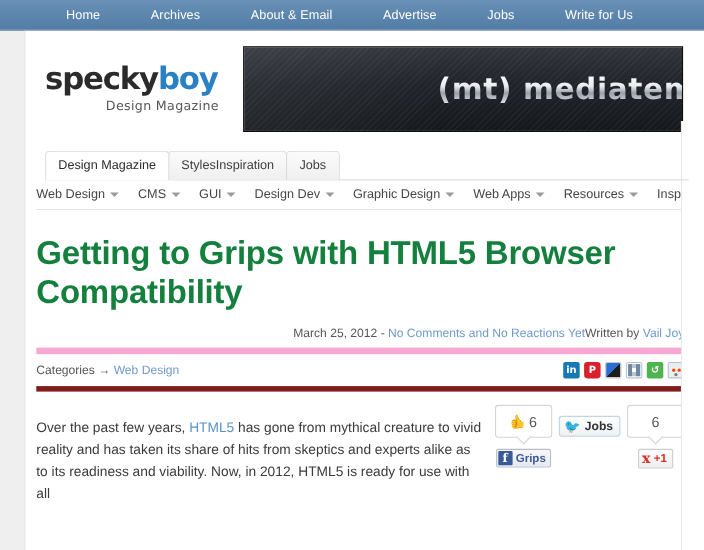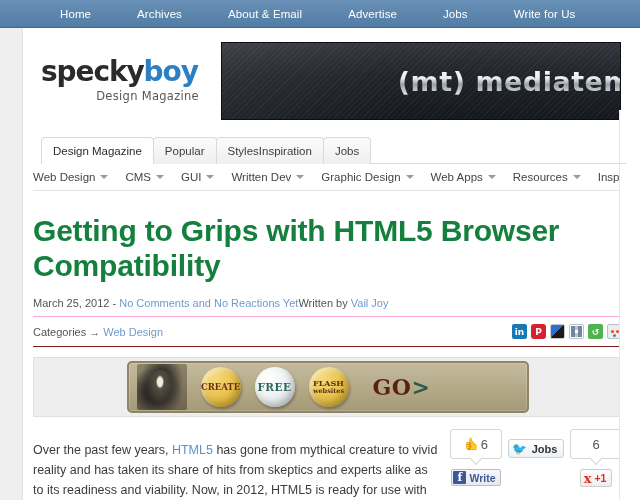--- a/index.html
+++ b/index.html
@@ -219,41 +219,41 @@
     line-height: 1.17;
     color: #15803d;
     margin: 22px 0 0 0;
     letter-spacing: -0.2px;
     cursor: pointer;
     max-width: 570px;
   }
 
   .meta-row {
     display: flex;
-    justify-content: flex-start;
+    justify-content: flex-end;
     align-items: center;
     font-size: 11px;
     color: #555555;
     padding: 14px 0 7px 0;
-    border-bottom: 1px solid #f9a8d4;
+    border-bottom: 6px solid #f9a8d4;
   }
   .meta-link {
     color: #6f9ac8;
     text-decoration: none;
     cursor: pointer;
   }
 
   .cat-row {
     display: flex;
     justify-content: space-between;
     align-items: center;
     font-size: 11px;
     color: #555555;
     padding: 7px 0 7px 0;
-    border-bottom: 1px solid #7f1d1d;
+    border-bottom: 5px solid #7f1d1d;
   }
   .share-icons {
     display: flex;
     gap: 4px;
     align-items: center;
   }
   .sicon {
     width: 15px;
     height: 15px;
     border-radius: 2px;
@@ -558,42 +558,41 @@
         <div class="logo-sub">Design Magazine</div>
       </div>
       <div class="ad-banner">
         <div class="ad-text">(mt) mediatem</div>
       </div>
     </div>
 
     <div class="tabs-wrap">
       <div class="tabs">
         <div class="tab active">Design Magazine</div>
-        <div class="tab">Popular</div>
         <div class="tab">StylesInspiration</div>
         <div class="tab">Jobs</div>
       </div>
       <div class="tabs-rule"></div>
     </div>
 
     <div class="subnav">
       <div class="subnav-item">
           <span>Web Design</span>
           <i class="caret"></i>
         </div>
       <div class="subnav-item">
           <span>CMS</span>
           <i class="caret"></i>
         </div>
       <div class="subnav-item">
           <span>GUI</span>
           <i class="caret"></i>
         </div>
       <div class="subnav-item">
-          <span>Written Dev</span>
+          <span>Design Dev</span>
           <i class="caret"></i>
         </div>
       <div class="subnav-item">
           <span>Graphic Design</span>
           <i class="caret"></i>
         </div>
       <div class="subnav-item">
           <span>Web Apps</span>
           <i class="caret"></i>
         </div>
@@ -629,47 +628,35 @@
             </div>
           <div class="sicon sicon-stumble">↺</div>
           <div class="sicon sicon-reddit">
               <span class="dot d1"></span>
               <span class="dot d2"></span>
               <span class="dot d3"></span>
             </div>
         </div>
       </div>
 
-      <div class="inline-ad-wrap">
-        <div class="inline-ad">
-          <div class="ad-lady"></div>
-          <div class="badge badge-create">CREATE</div>
-          <div class="badge badge-free">FREE</div>
-          <div class="badge badge-flash">
-            <span class="b1">FLASH</span>
-            <span class="b2">websites</span>
-          </div>
-          <div class="ad-go"><b>GO</b><span>&gt;</span></div>
-        </div>
-      </div>
 
       <div class="body-row">
         <p class="body-text"><span>Over the past few years, </span><a>HTML5</a><span> has gone from mythical creature to vivid reality and has taken its share of hits from skeptics and experts alike as to its readiness and viability. Now, in 2012, HTML5 is ready for use with all</span></p>
 
         <div class="share-col">
 
           <div class="share-unit">
             <div class="bubble">
               <span class="thumb-up">👍</span>
               <span>6</span>
             </div>
             <div class="btn-row">
               <div class="fb-like">
                 <span class="fb-f">f</span>
-                <span>Write</span>
+                <span>Grips</span>
               </div>
             </div>
           </div>
 
           <div class="share-unit">
             <div class="btn-row">
               <div class="tw-btn">
                 <span class="tw-bird">🐦</span>
                 <span>Jobs</span>
               </div>

